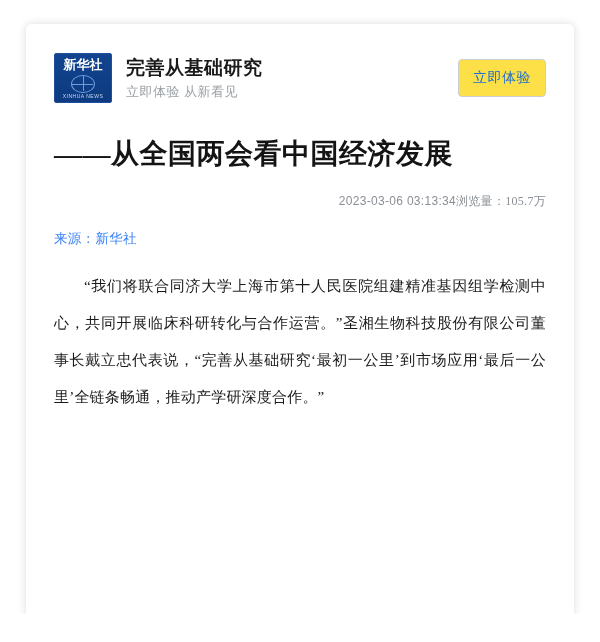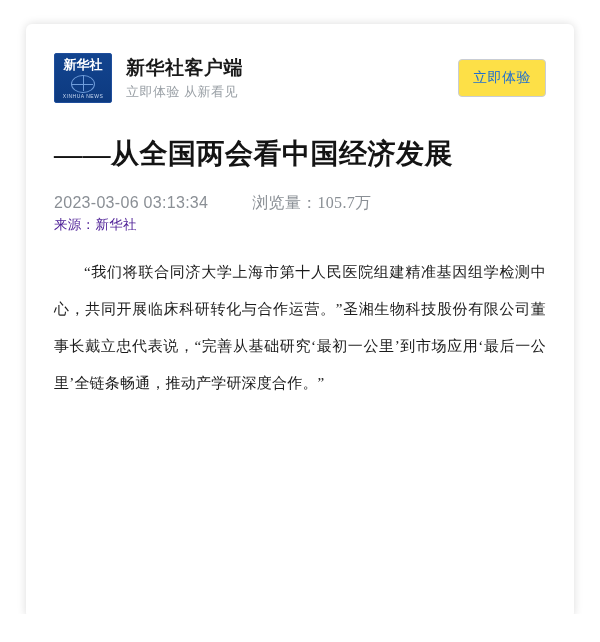--- a/index.html
+++ b/index.html
@@ -140,30 +140,29 @@
   }
   .title .line2 {
     display: block;
   }
 
   
   .meta {
     margin-top: 18px;
     display: flex;
     align-items: baseline;
-    justify-content: flex-start;
+    justify-content: flex-end;
     color: #8a8f95;
-    font-size: 16px;
-    gap: 44px;
+    font-size: 12px;
   }
   .meta-date { letter-spacing: 0.3px; }
   .meta-views { letter-spacing: 0.3px; font-family: Liberation Serif, serif; }
   .source {
-    margin-top: 2px;
-    color: #4c1d95;
+    margin-top: 20px;
+    color: #3b82f6;
     font-size: 13.5px;
     letter-spacing: 0.3px;
   }
 
   
   .body-text {
     margin-top: 20px;
     font-family: "Liberation Serif", serif;
     color: #1b1b1b;
     font-size: 15px;
@@ -180,21 +179,21 @@
   <div class="card">
     <div class="inner">
 
       <div class="header">
         <div class="logo">
           <div class="logo-title">新华社</div>
           <div class="logo-globe"></div>
           <div class="logo-sub">XINHUA NEWS</div>
         </div>
         <div class="brand">
-          <div class="brand-name">新华社客户端</div>
+          <div class="brand-name">完善从基础研究</div>
           <div class="brand-slogan">立即体验 从新看见</div>
         </div>
         <button class="cta">立即体验</button>
       </div>
 
       <h1 class="title">
         <span class="line2">——从全国两会看中国经济发展</span>
       </h1>
 
       <div class="meta">

